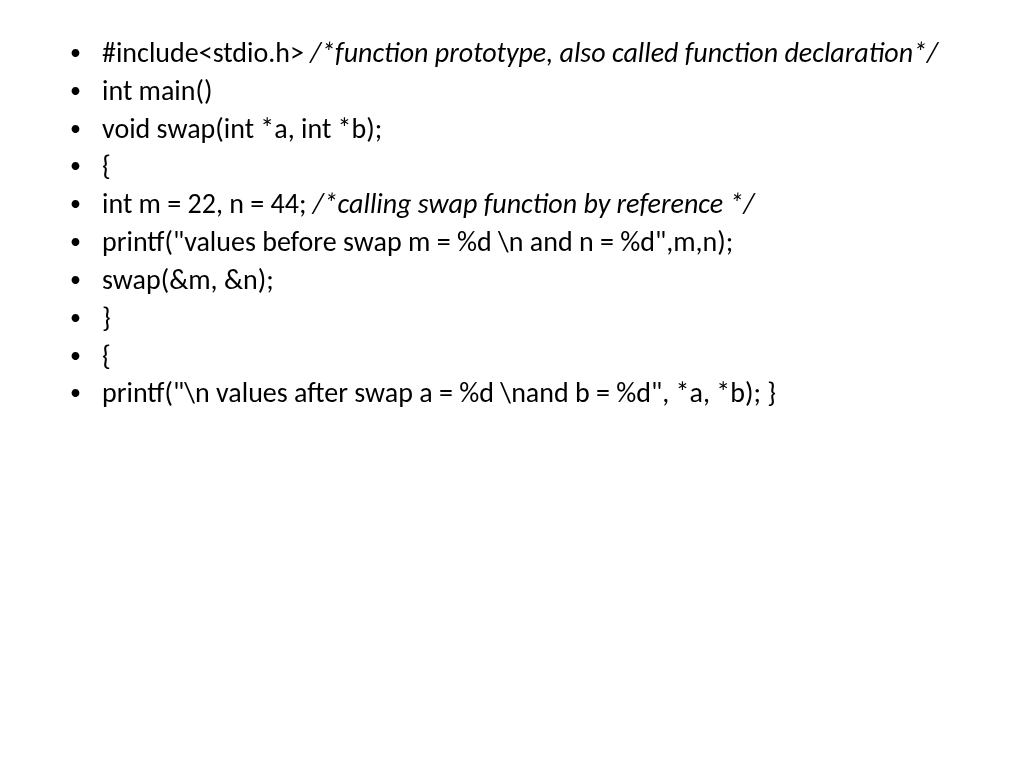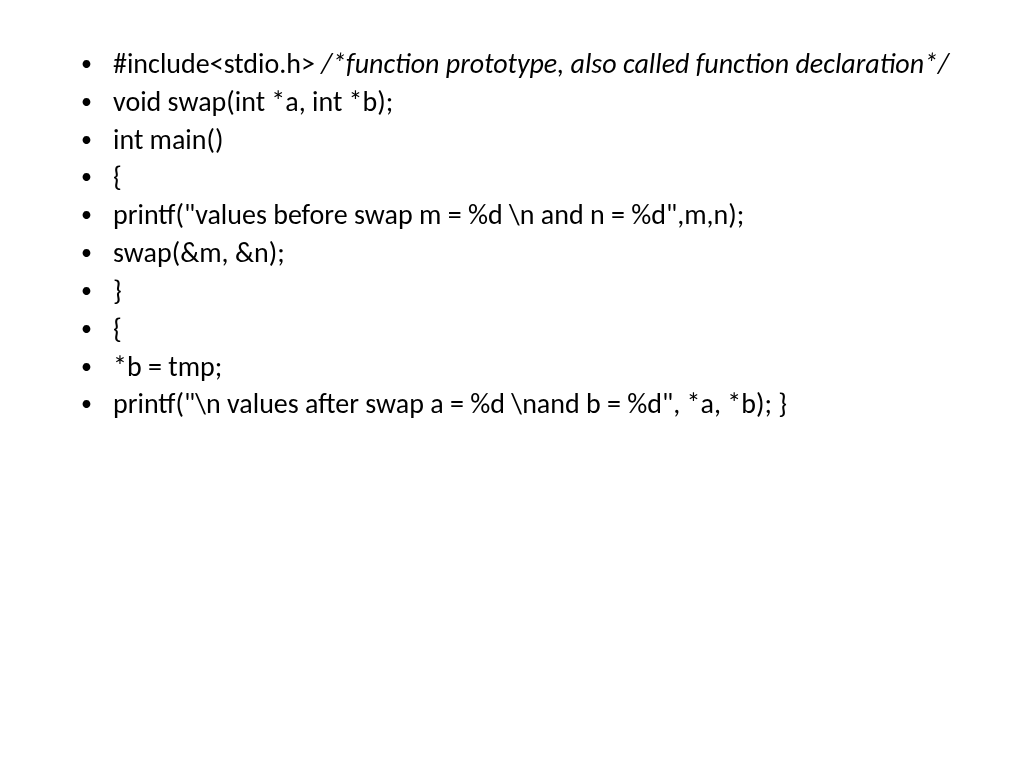--- a/index.html
+++ b/index.html
@@ -11,21 +11,21 @@
     font-family: Calibri, "Segoe UI", Arial, sans-serif;
     font-size: 28px;
     color: #000000;
     box-sizing: border-box;
   }
   .slide {
     padding: 35px 55px 35px 55px;
   }
   ul {
     list-style: none;
-    margin: 11px;
+    margin: 0;
     padding: 0;
   }
   li {
     position: relative;
     padding-left: 47px;
     line-height: 1.28;
     margin-bottom: 2px;
   }
   li::before {
     content: "•";
@@ -38,23 +38,23 @@
   .italic {
     font-style: italic;
   }
 </style>
 </head>
 <body>
 
 <div class="slide">
   <ul>
     <li><span>#include&lt;stdio.h&gt; </span><span class="italic">/*function prototype, also called function declaration*/</span></li>
+    <li><span>int main()</span></li>
     <li><span>void swap(int *a, int *b);</span></li>
-    <li><span>int main()</span></li>
     <li><span>{</span></li>
+    <li><span>  int m = 22, n = 44;  </span><span class="italic">/*calling swap function by reference */</span></li>
     <li><span>printf("values before swap m = %d \n and n = %d",m,n);</span></li>
     <li><span>swap(&amp;m, &amp;n);</span></li>
     <li><span>}</span></li>
     <li><span>{</span></li>
-    <li><span>*b = tmp;</span></li>
     <li><span>printf("\n values after swap a = %d \nand b = %d", *a, *b); }</span></li>
   </ul>
 </div>
 
 </body></html>

